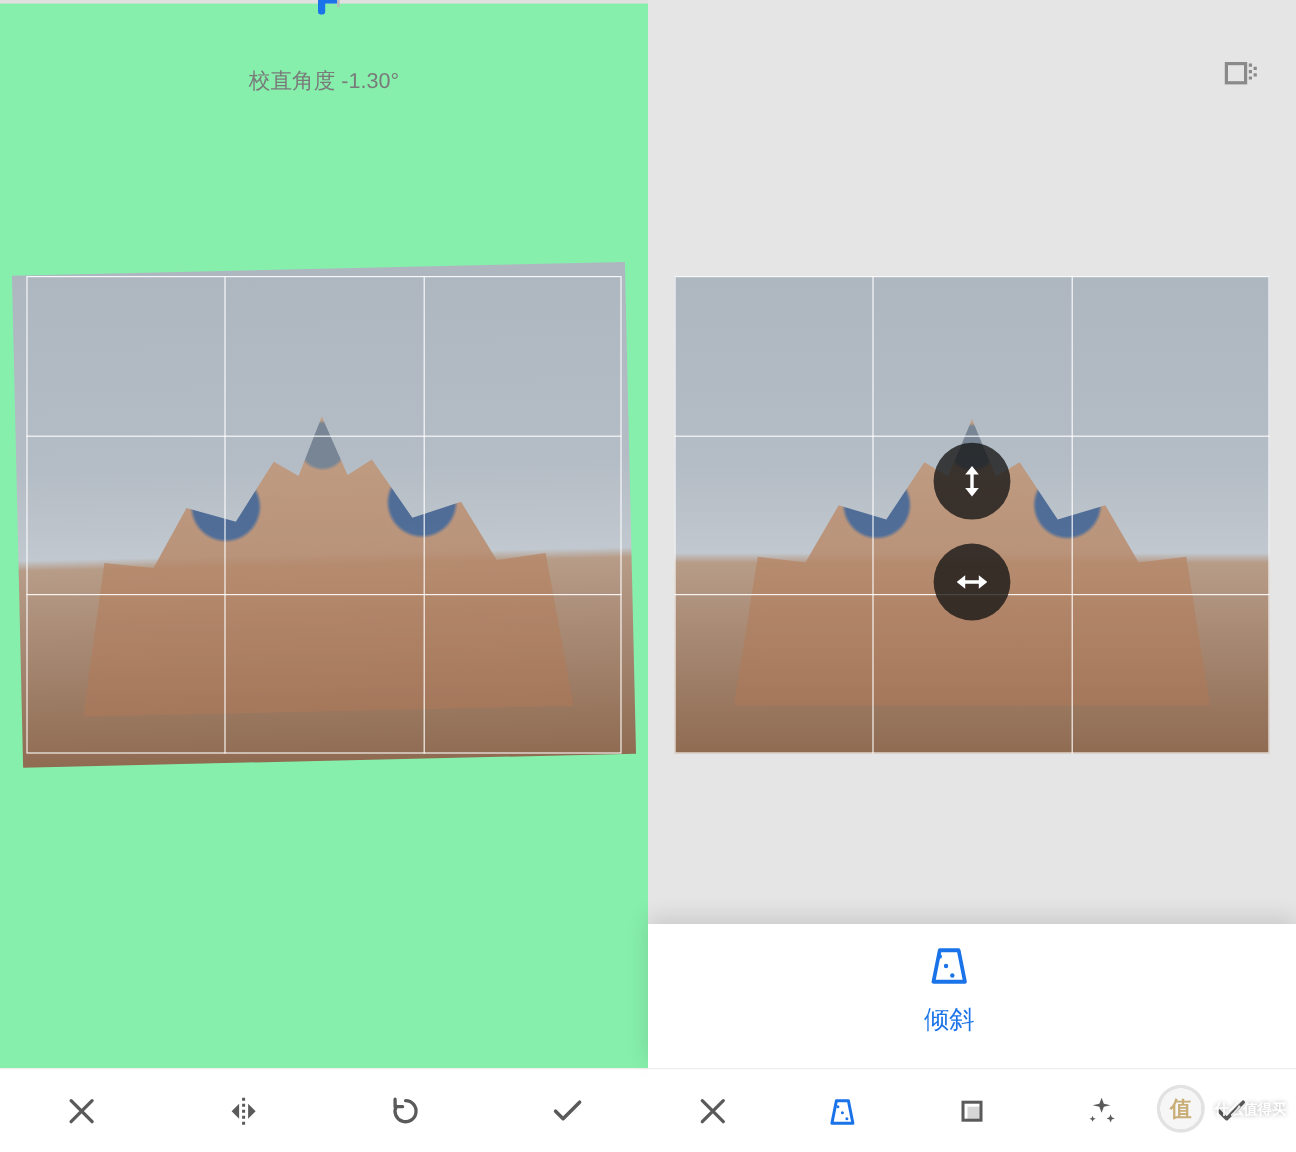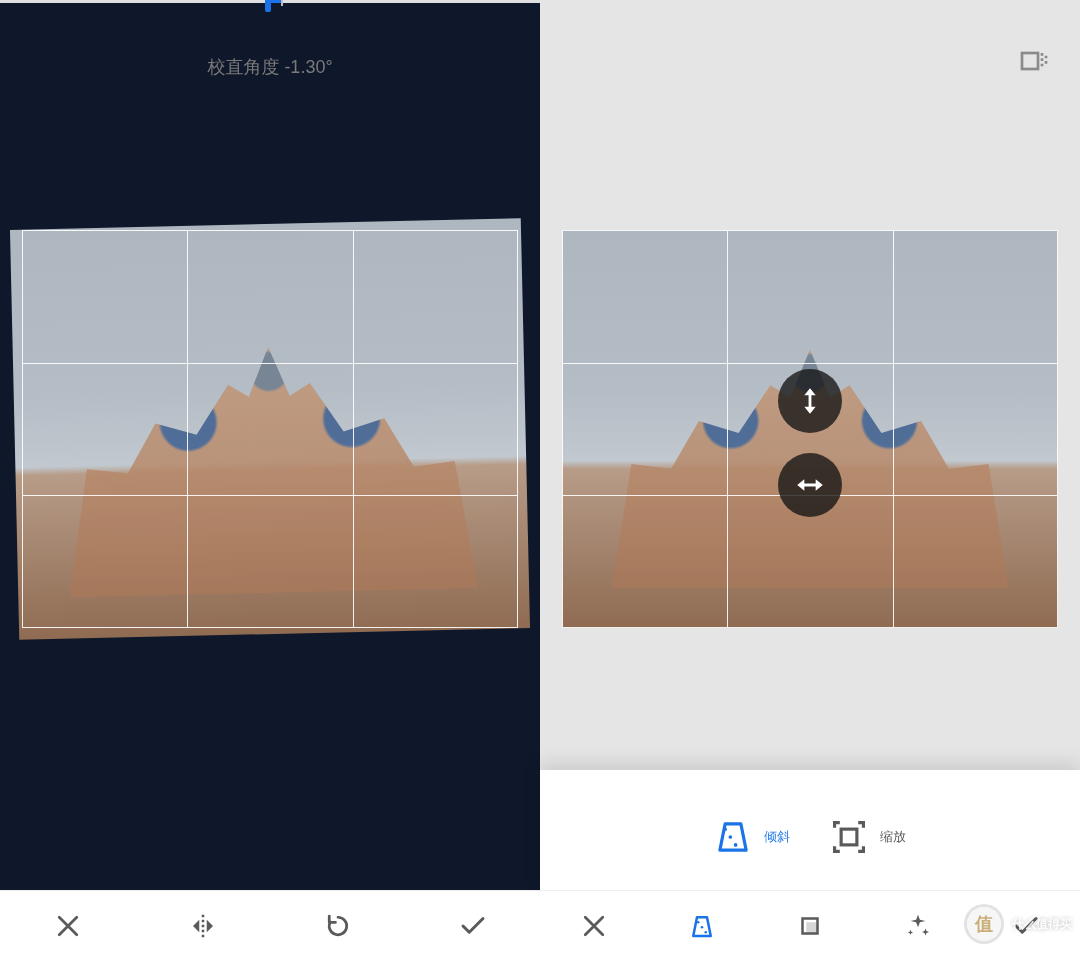--- a/index.html
+++ b/index.html
@@ -6,21 +6,21 @@
   body {
     width: 1080px;
     height: 960px;
     font-family: -apple-system, "PingFang SC", sans-serif;
     background: #e5e5e5;
     display: flex;
     overflow: hidden;
     position: relative;
   }
   .pane { width: 540px; height: 960px; position: relative; }
-  .pane-left { background: #0f172a; }
+  .pane-left { background: #86efac; }
   .pane-right { background: #e5e5e5; }
 
   
   .slider-row {
     position: absolute;
     top: 0; left: 0; right: 0;
     height: 40px;
   }
   .slider-track {
     height: 3px;
@@ -125,24 +125,24 @@
     height: 120px;
     background: #fff;
     display: flex;
     justify-content: center;
     gap: 36px;
     padding-top: 14px;
     box-shadow: 0 -6px 18px rgba(0,0,0,0.12);
   }
   .mode-item {
     width: 80px;
-    display: flex; flex-direction: row;
-    align-items: center;
+    display: flex; flex-direction: column;
+    align-items: flex-start;
     gap: 10px;
-    font-size: 13px;
+    font-size: 21px;
     color: #5a5a5a;
   }
   .mode-item.active { color: #1a73e8; }
   .mode-item svg { width: 42px; height: 42px; }
 
   
   .action-bar {
     position: absolute;
     bottom: 0; left: 0; right: 0;
     height: 70px;
@@ -274,27 +274,20 @@
   <div class="mode-row">
     <div class="mode-item active">
       <svg viewBox="0 0 32 32">
         <path d="M6 26L26 26 22 6 10 6z" stroke="#1a73e8" stroke-width="2.4" fill="none" stroke-linejoin="round"></path>
         <circle cx="10" cy="10" r="1.4" fill="#1a73e8"></circle>
           <circle cx="14" cy="16" r="1.4" fill="#1a73e8"></circle>
           <circle cx="18" cy="22" r="1.4" fill="#1a73e8"></circle>
       </svg>
       <span>倾斜</span>
     </div>
-    <div class="mode-item">
-      <svg viewBox="0 0 32 32">
-        <rect x="10" y="10" width="12" height="12" stroke="#5a5a5a" stroke-width="2.4" fill="none"></rect>
-        <path d="M5 9V5h4M27 9V5h-4M5 23v4h4M27 23v4h-4" stroke="#5a5a5a" stroke-width="2.4" fill="none"></path>
-      </svg>
-      <span>缩放</span>
-    </div>
   </div>
 
   <div class="action-bar">
     <div class="action-btn">
       <svg viewBox="0 0 24 24">
           <path d="M5 5l14 14M19 5L5 19" stroke="currentColor" stroke-width="2.2" fill="none" stroke-linecap="round"></path>
         </svg>
     </div>
     <div class="action-btn active">
       <svg viewBox="0 0 24 24">

